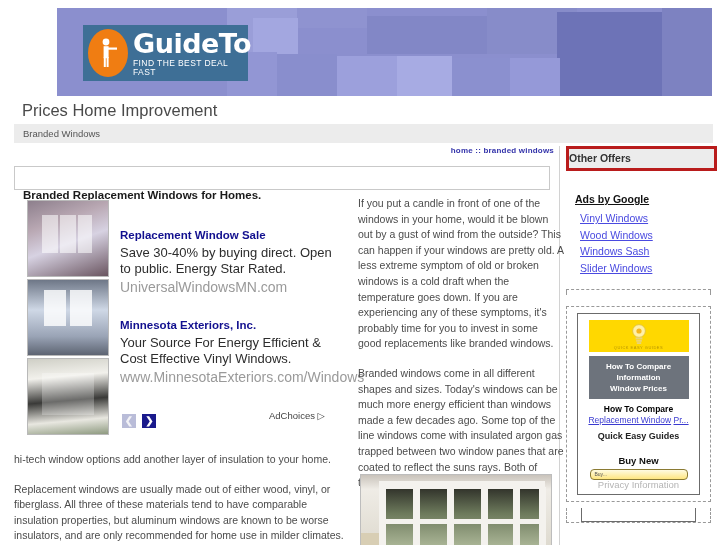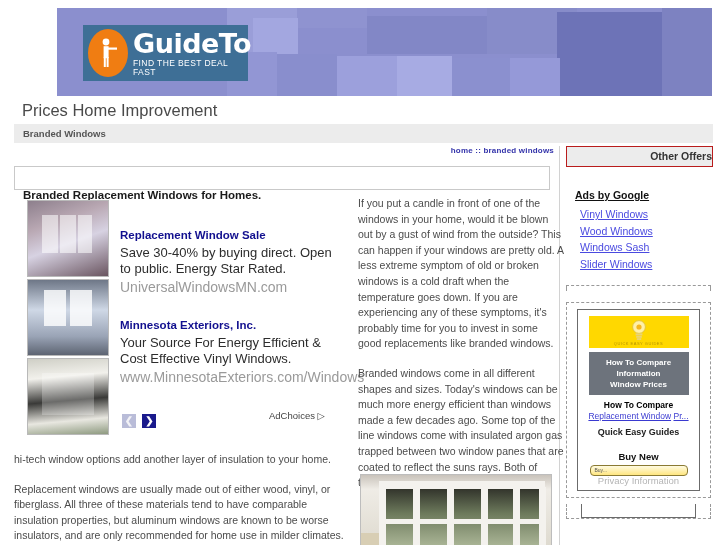--- a/index.html
+++ b/index.html
@@ -25,21 +25,21 @@
   .logo-tag{font-family:"Liberation Sans",sans-serif;font-size:8.5px;color:#ffffff;
     letter-spacing:0.4px;margin-top:2px;}
 
   
   .site-title{position:absolute;left:22px;top:101px;font-size:16.5px;color:#4a4a4a;
     font-family:"Liberation Sans",sans-serif;}
 
   
   .crumbbar{position:absolute;left:14px;top:124px;width:699px;height:19px;
     background:#ececec;}
-  .crumbbar span{position:absolute;left:9px;top:4px;font-size:9.5px;color:#555;font-weight:bold;}
+  .crumbbar span{position:absolute;left:9px;top:4px;font-size:9.5px;color:#555;}
 
   
   .main-col{position:absolute;left:14px;top:146px;width:540px;}
   .side-col{position:absolute;left:566px;top:146px;width:147px;}
   .col-div{position:absolute;left:559px;top:146px;width:1px;height:399px;background:#d2d2d2;}
 
   .topnav{position:absolute;right:0;top:0;font-size:8px;font-weight:bold;color:#3333aa;
     letter-spacing:0.2px;}
 
   .title-box{position:absolute;left:0;top:20px;width:534px;height:22px;
@@ -75,22 +75,22 @@
   .article p{margin:0 0 14px 0;font-size:10.5px;line-height:15.6px;color:#4b4b4b;}
   .below{position:absolute;left:14px;top:452px;width:334px;}
   .below p{margin:0 0 14px 0;font-size:10.5px;line-height:15.6px;color:#4b4b4b;}
   .photo{position:absolute;left:360px;top:474px;width:190px;height:71px;
     border:1px solid #bdbdbd;overflow:hidden;
     background:linear-gradient(180deg,#c9c3bb 0%,#efece6 20%,#dedacf 100%);}
   .photo .frame{position:absolute;background:#f4f2ee;}
   .photo .glass{position:absolute;background:linear-gradient(180deg,#2e2f28 0%,#6d7a5c 45%,#aab596 100%);}
 
   
-  .offers-btn{width:145px;height:19px;border:1px solid #b91c1c;background:#ececec;
-    text-align:right;line-height:19px;font-size:10.5px;font-weight:bold;color:#333;}
+  .offers-btn{width:145px;height:19px;border:3px solid #b91c1c;background:#ececec;
+    text-align:left;line-height:19px;font-size:10.5px;font-weight:bold;color:#333;}
   .adsby{margin-top:22px;margin-left:9px;font-size:10.5px;font-weight:bold;color:#111;
     text-decoration:underline;}
   .adlinks{margin:5px 0 0 14px;}
   .adlinks a{display:block;font-size:10.5px;color:#4a4ae0;text-decoration:underline;
     line-height:16.5px;}
   .dashbox{margin-top:13px;width:143px;height:5px;border:1px dashed #999;border-bottom:none;}
   .dashbox2{margin-top:11px;width:143px;border:1px dashed #999;padding:6px 0 6px 0;
     display:flex;justify-content:center;}
   .unit{width:113px;border:1px solid #6b6b6b;background:#fff;padding:6px 4px 4px 4px;}
   .yellowbox{width:100px;height:32px;margin:0 auto;background:#ffd800;position:relative;}

